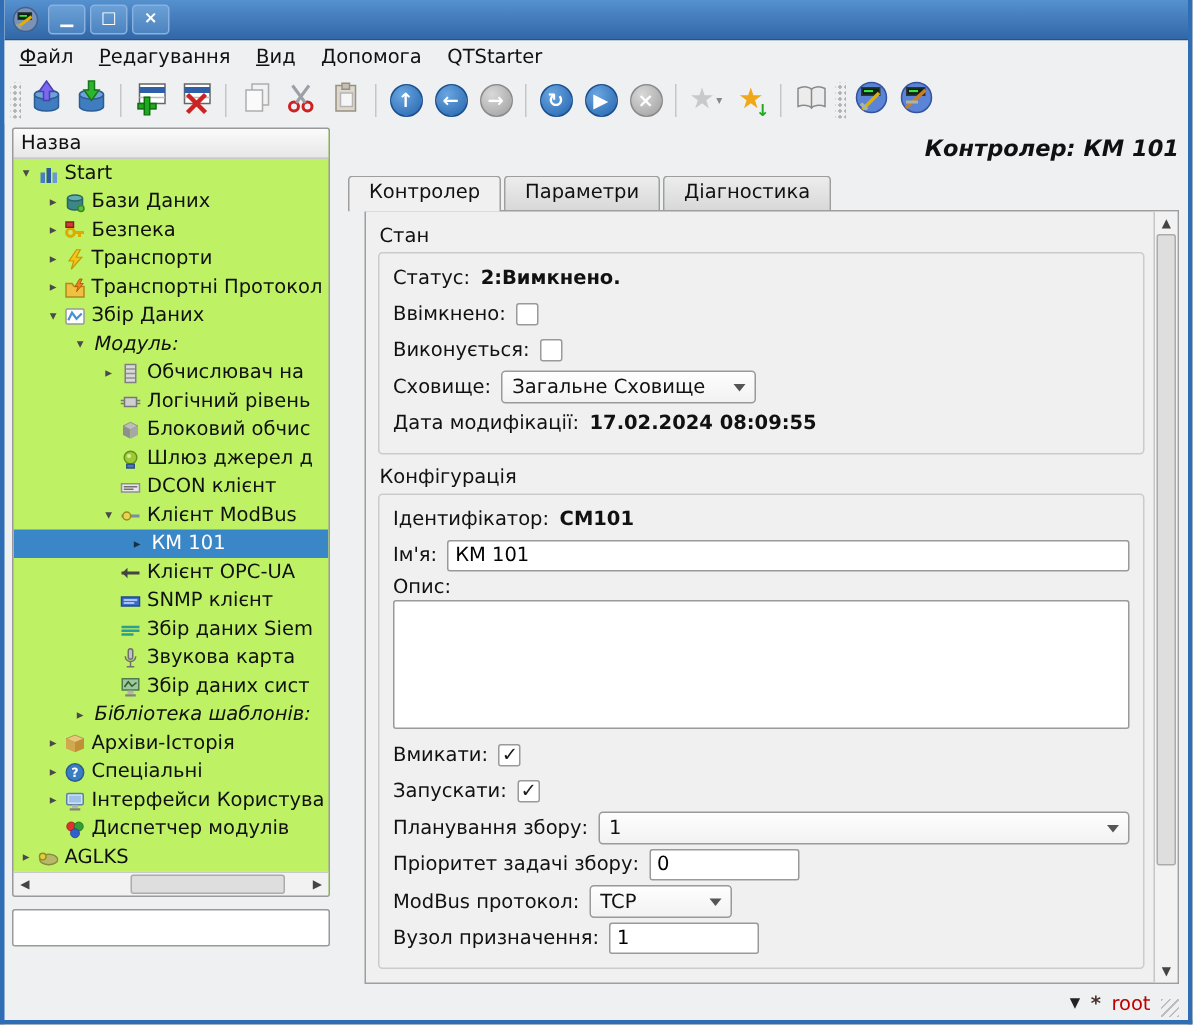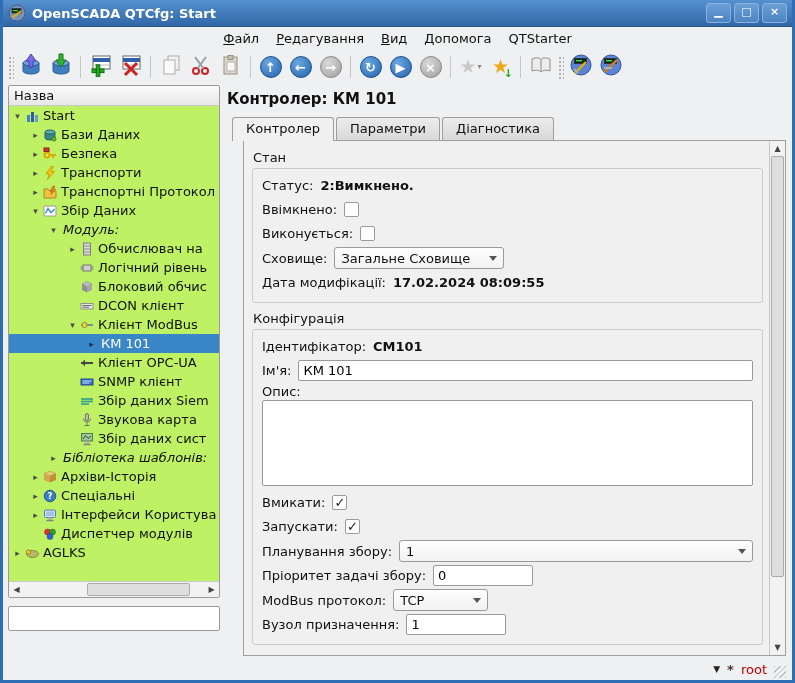--- a/index.html
+++ b/index.html
@@ -5,21 +5,21 @@
   html,body{margin:0;padding:0;}
   body{width:795px;height:683px;font-family:"DejaVu Sans",sans-serif;font-size:13px;color:#111;background:#888;}
   .window{width:795px;height:683px;box-sizing:border-box;border:3px solid #2f6eb5;border-top:none;background:#eef0f1;display:flex;flex-direction:column;overflow:hidden;}
   
   .titlebar{height:26px;flex:0 0 auto;background:linear-gradient(#5590cf,#3167a7);border-bottom:1px solid #27537f;display:flex;align-items:center;padding:0 5px;gap:6px;}
   .app-icon{width:18px;height:18px;display:flex;}
   .title-text{color:#fff;font-weight:bold;font-size:13px;flex:1;white-space:nowrap;overflow:hidden;}
   .win-controls{display:flex;gap:3px;}
   .win-btn{width:23px;height:18px;background:linear-gradient(#6ba0d6,#4c84c0);border:1px solid #8ab2e0;border-radius:3px;color:#fff;font-size:11px;line-height:16px;text-align:center;font-weight:bold;}
   
-  .menubar{height:23px;flex:0 0 auto;display:flex;align-items:center;gap:17px;padding:0 10px;background:#eef0f1;justify-content:center;}
+  .menubar{height:23px;flex:0 0 auto;display:flex;align-items:center;gap:17px;padding:0 10px;background:#eef0f1;}
   .menu-item{display:inline-block;white-space:nowrap;}
   .menu-item.accel::first-letter{text-decoration:underline;}
   
   .toolbar{height:33px;flex:0 0 auto;display:flex;align-items:center;gap:3px;padding:0 4px;background:#eef0f1;}
   .thandle{width:7px;height:24px;background-image:radial-gradient(circle,#b2b2b2 1px,transparent 1.3px);background-size:4px 4px;background-position:1px 1px;}
   .tsep{width:1px;height:22px;background:#c6c6c6;margin:0 3px;flex:0 0 auto;}
   .tbtn{width:27px;height:27px;display:flex;align-items:center;justify-content:center;flex:0 0 auto;position:relative;}
   .cbtn{width:22px;height:22px;border-radius:50%;background:radial-gradient(circle at 35% 30%,#6aa6e0,#2464ae);border:1px solid #1b4f8e;color:#fff;font-weight:bold;font-size:13px;line-height:21px;text-align:center;box-sizing:border-box;}
   .cbtn.gray{background:radial-gradient(circle at 35% 30%,#d9d9d9,#9e9e9e);border-color:#8a8a8a;}
   .star{font-size:19px;line-height:19px;}
@@ -42,21 +42,21 @@
   .italic .tlabel{font-style:italic;}
   .lvl0{padding-left:2px;}.lvl1{padding-left:20px;}.lvl2{padding-left:38px;}.lvl3{padding-left:57px;}.lvl4{padding-left:76px;}
   .h-scrollbar{height:15px;flex:0 0 auto;border-top:1px solid #c9c9c9;background:#f2f2f2;display:flex;}
   .sb-btn{width:15px;line-height:15px;text-align:center;font-size:8px;color:#444;}
   .sb-track{flex:1;position:relative;}
   .sb-thumb{position:absolute;left:35%;width:57%;top:1px;bottom:1px;background:#dedede;border:1px solid #ababab;border-radius:2px;box-sizing:border-box;}
   .tree-search{height:23px;margin-top:8px;border:1px solid #9a9a9a;border-radius:2px;background:#fff;font:13px "DejaVu Sans",sans-serif;padding:0 4px;}
   .splitter{width:7px;flex:0 0 auto;}
   
   .right-panel{flex:1;min-width:0;display:flex;flex-direction:column;padding:0 2px 2px 0;}
-  .panel-title{text-align:left;font-weight:bold;font-size:15px;padding:5px 0 9px;}
+  .panel-title{text-align:right;font-weight:bold;font-style:italic;font-size:15px;padding:5px 0 9px;}
   .tabbar{display:flex;padding-left:5px;position:relative;z-index:2;}
   .tab{padding:3px 13px 4px;border:1px solid #9e9e9e;border-bottom:none;border-radius:3px 3px 0 0;background:linear-gradient(#ececec,#d8d8d8);margin-right:2px;}
   .tab.active{background:#f0f0f0;padding-bottom:5px;margin-bottom:-1px;}
   .tab-frame{flex:1;min-height:0;border:1px solid #9e9e9e;background:#f0f0f0;display:flex;overflow:hidden;margin-left:16px;}
   .form-scroll{flex:1;min-width:0;overflow:hidden;padding:7px 6px 0 8px;}
   .v-scrollbar{width:15px;flex:0 0 auto;border-left:1px solid #c6c6c6;background:#f2f2f2;display:flex;flex-direction:column;}
   .vsb-btn{height:15px;line-height:15px;text-align:center;font-size:8px;color:#444;}
   .vsb-track{flex:1;position:relative;}
   .vsb-thumb{position:absolute;top:0;left:1px;right:1px;height:87%;background:#dedede;border:1px solid #ababab;border-radius:2px;box-sizing:border-box;}
   
@@ -91,21 +91,20 @@
   <div class="titlebar">
     <span class="app-icon">
       <svg width="18" height="18">
           <circle cx="9" cy="9" r="8" fill="#7a92b8" stroke="#44608a"></circle>
           <rect x="4" y="4.5" width="9" height="4.5" fill="#0c2418" stroke="#333" stroke-width="0.7"></rect>
           <rect x="5" y="6" width="5" height="1.2" fill="#39e639"></rect>
           <path d="M4 14 L13 7" stroke="#e0b000" stroke-width="2"></path>
           <path d="M3 12 l3 3" stroke="#9aa49a" stroke-width="2"></path>
         </svg>
     </span>
-    <span class="title-text">OpenSCADA QTCfg: Start</span>
     <span class="win-controls">
       <span class="win-btn">▁</span>
       <span class="win-btn">□</span>
       <span class="win-btn">×</span>
     </span>
   </div>
 
   <div class="menubar">
     <span class="menu-item accel">Файл</span>
     <span class="menu-item accel">Редагування</span>
@@ -327,20 +326,31 @@
           <div class="trow lvl3">
               <span class="arrow"></span>
               <span class="ticon">
                 <svg width="14" height="14">
                   <polygon points="7,1.5 12,4 7,6.5 2,4" fill="#bdbdbd" stroke="#7e7e7e" stroke-width="0.5"></polygon>
                   <polygon points="2,4 7,6.5 7,12.5 2,10" fill="#8f8f8f"></polygon>
                   <polygon points="12,4 7,6.5 7,12.5 12,10" fill="#a7a7a7"></polygon>
                 </svg>
               </span>
               <span class="tlabel">Блоковий обчис</span>
+            </div>
+          <div class="trow lvl3">
+              <span class="arrow"></span>
+              <span class="ticon">
+                <svg width="14" height="14">
+                  <circle cx="7" cy="6" r="4.2" fill="#9acd32" stroke="#6b8e23"></circle>
+                  <circle cx="6" cy="5" r="1.4" fill="#d8ee9a"></circle>
+                  <rect x="4.5" y="10.5" width="5" height="2.5" fill="#4a78b8" stroke="#2e5384"></rect>
+                </svg>
+              </span>
+              <span class="tlabel">Шлюз джерел д</span>
             </div>
           <div class="trow lvl3">
               <span class="arrow"></span>
               <span class="ticon">
                 <svg width="14" height="14">
                   <rect x="1" y="4.5" width="12" height="5.5" fill="#e8e8e8" stroke="#909090"></rect>
                   <line x1="2.5" y1="6.5" x2="11.5" y2="6.5" stroke="#707070"></line>
                   <line x1="2.5" y1="8.2" x2="9" y2="8.2" stroke="#707070"></line>
                 </svg>
               </span>

